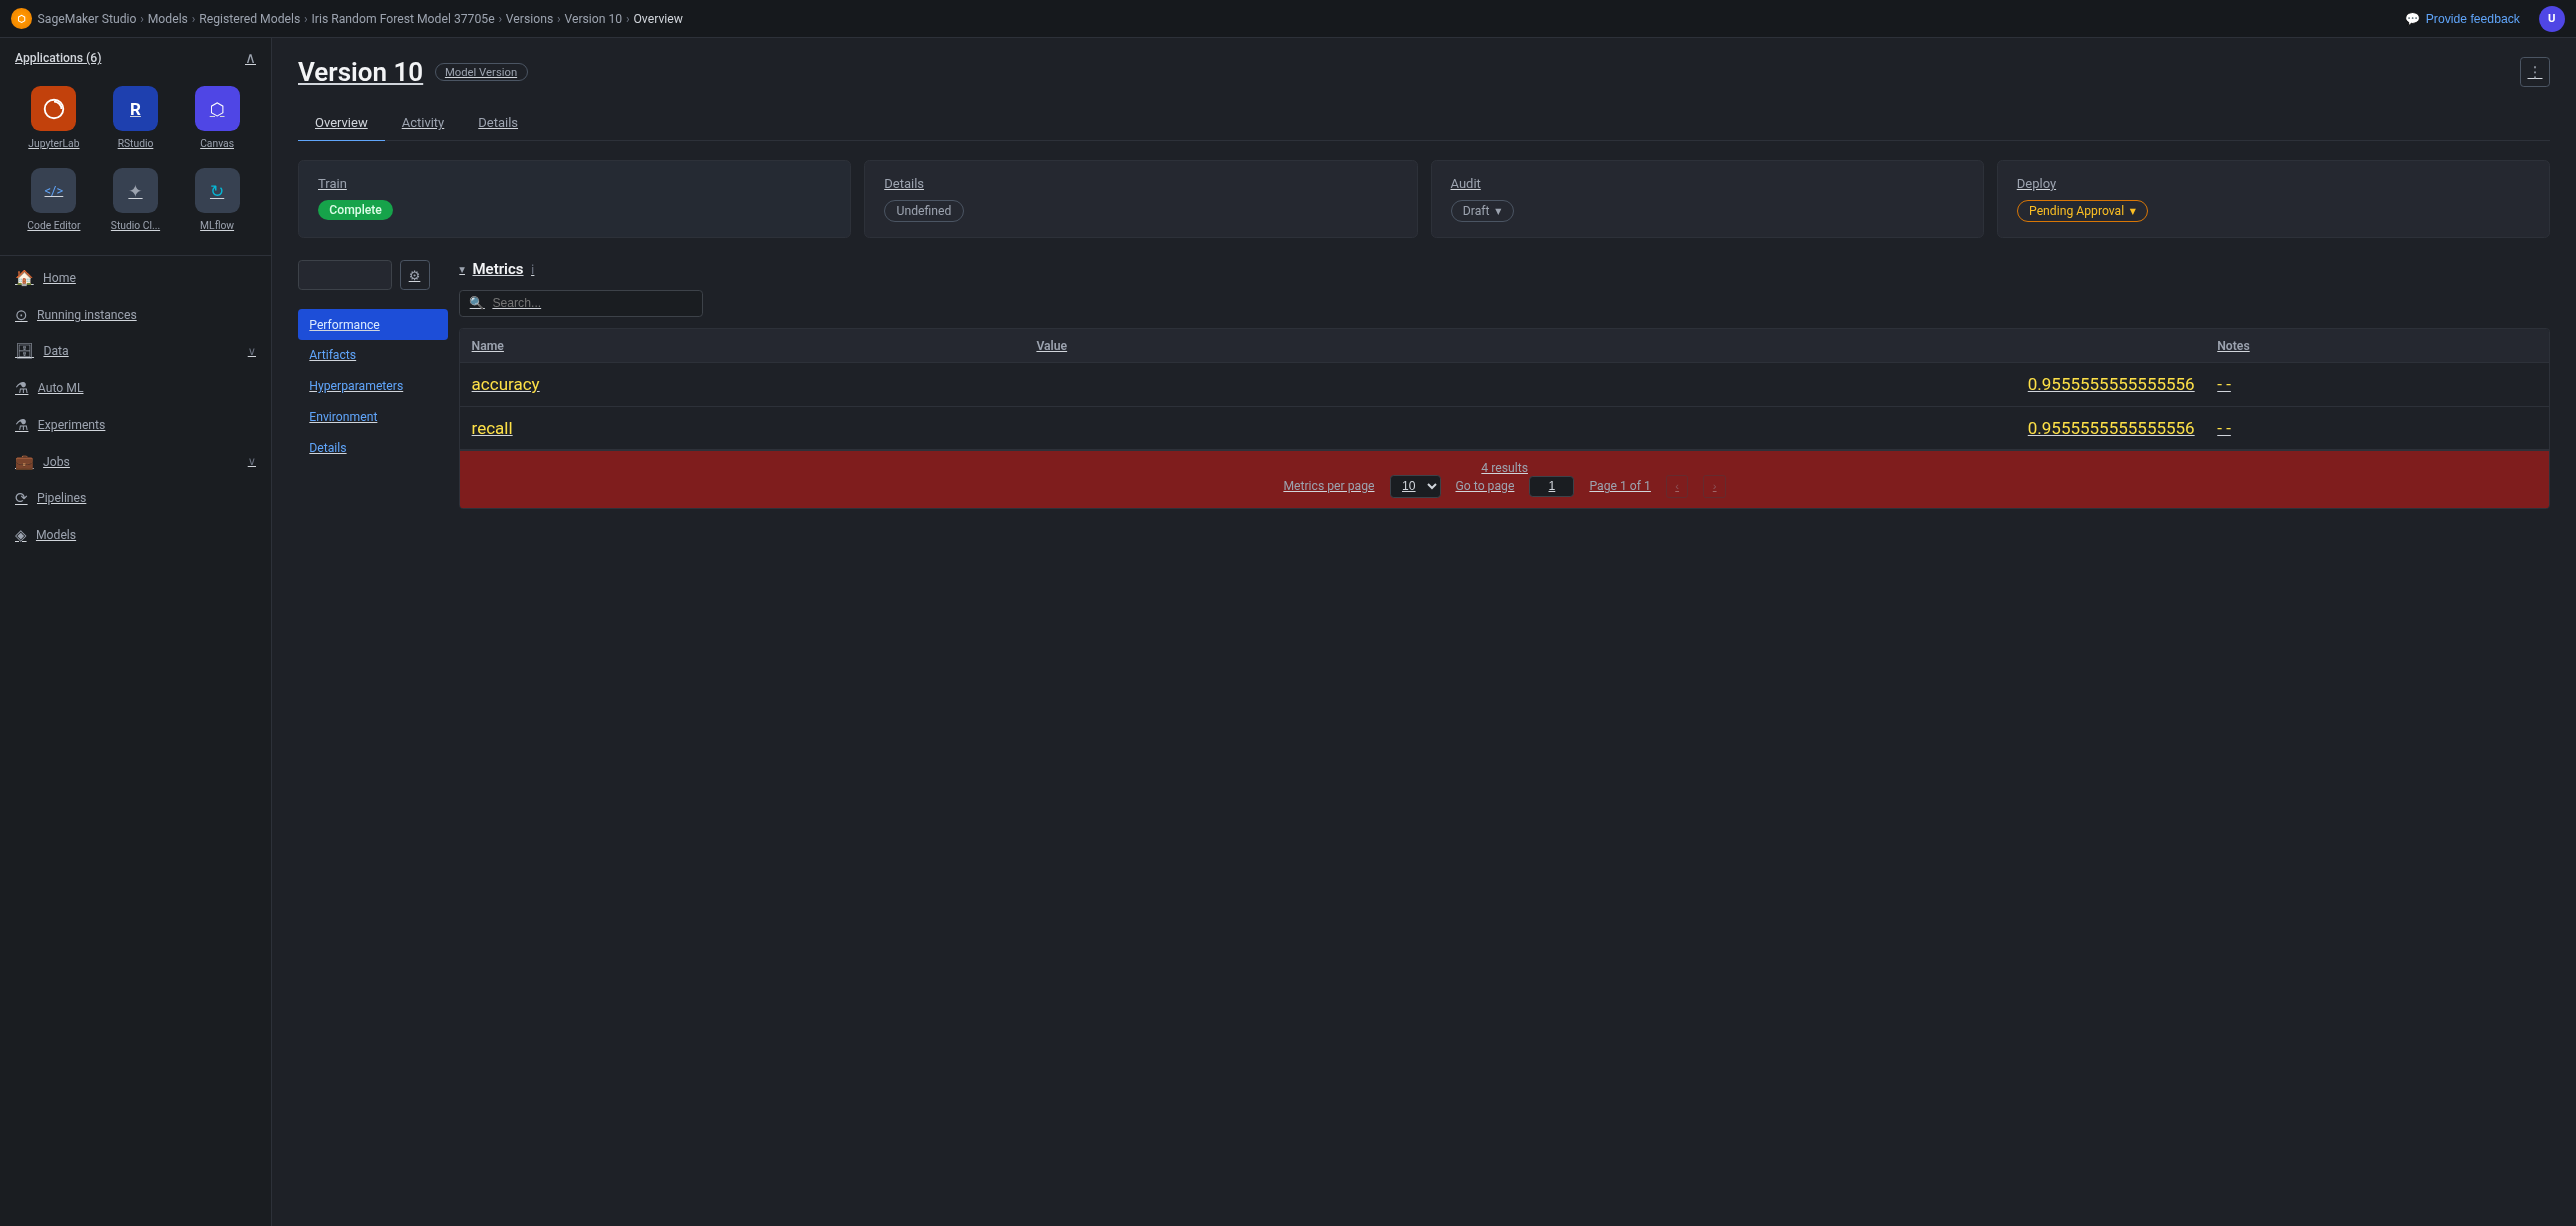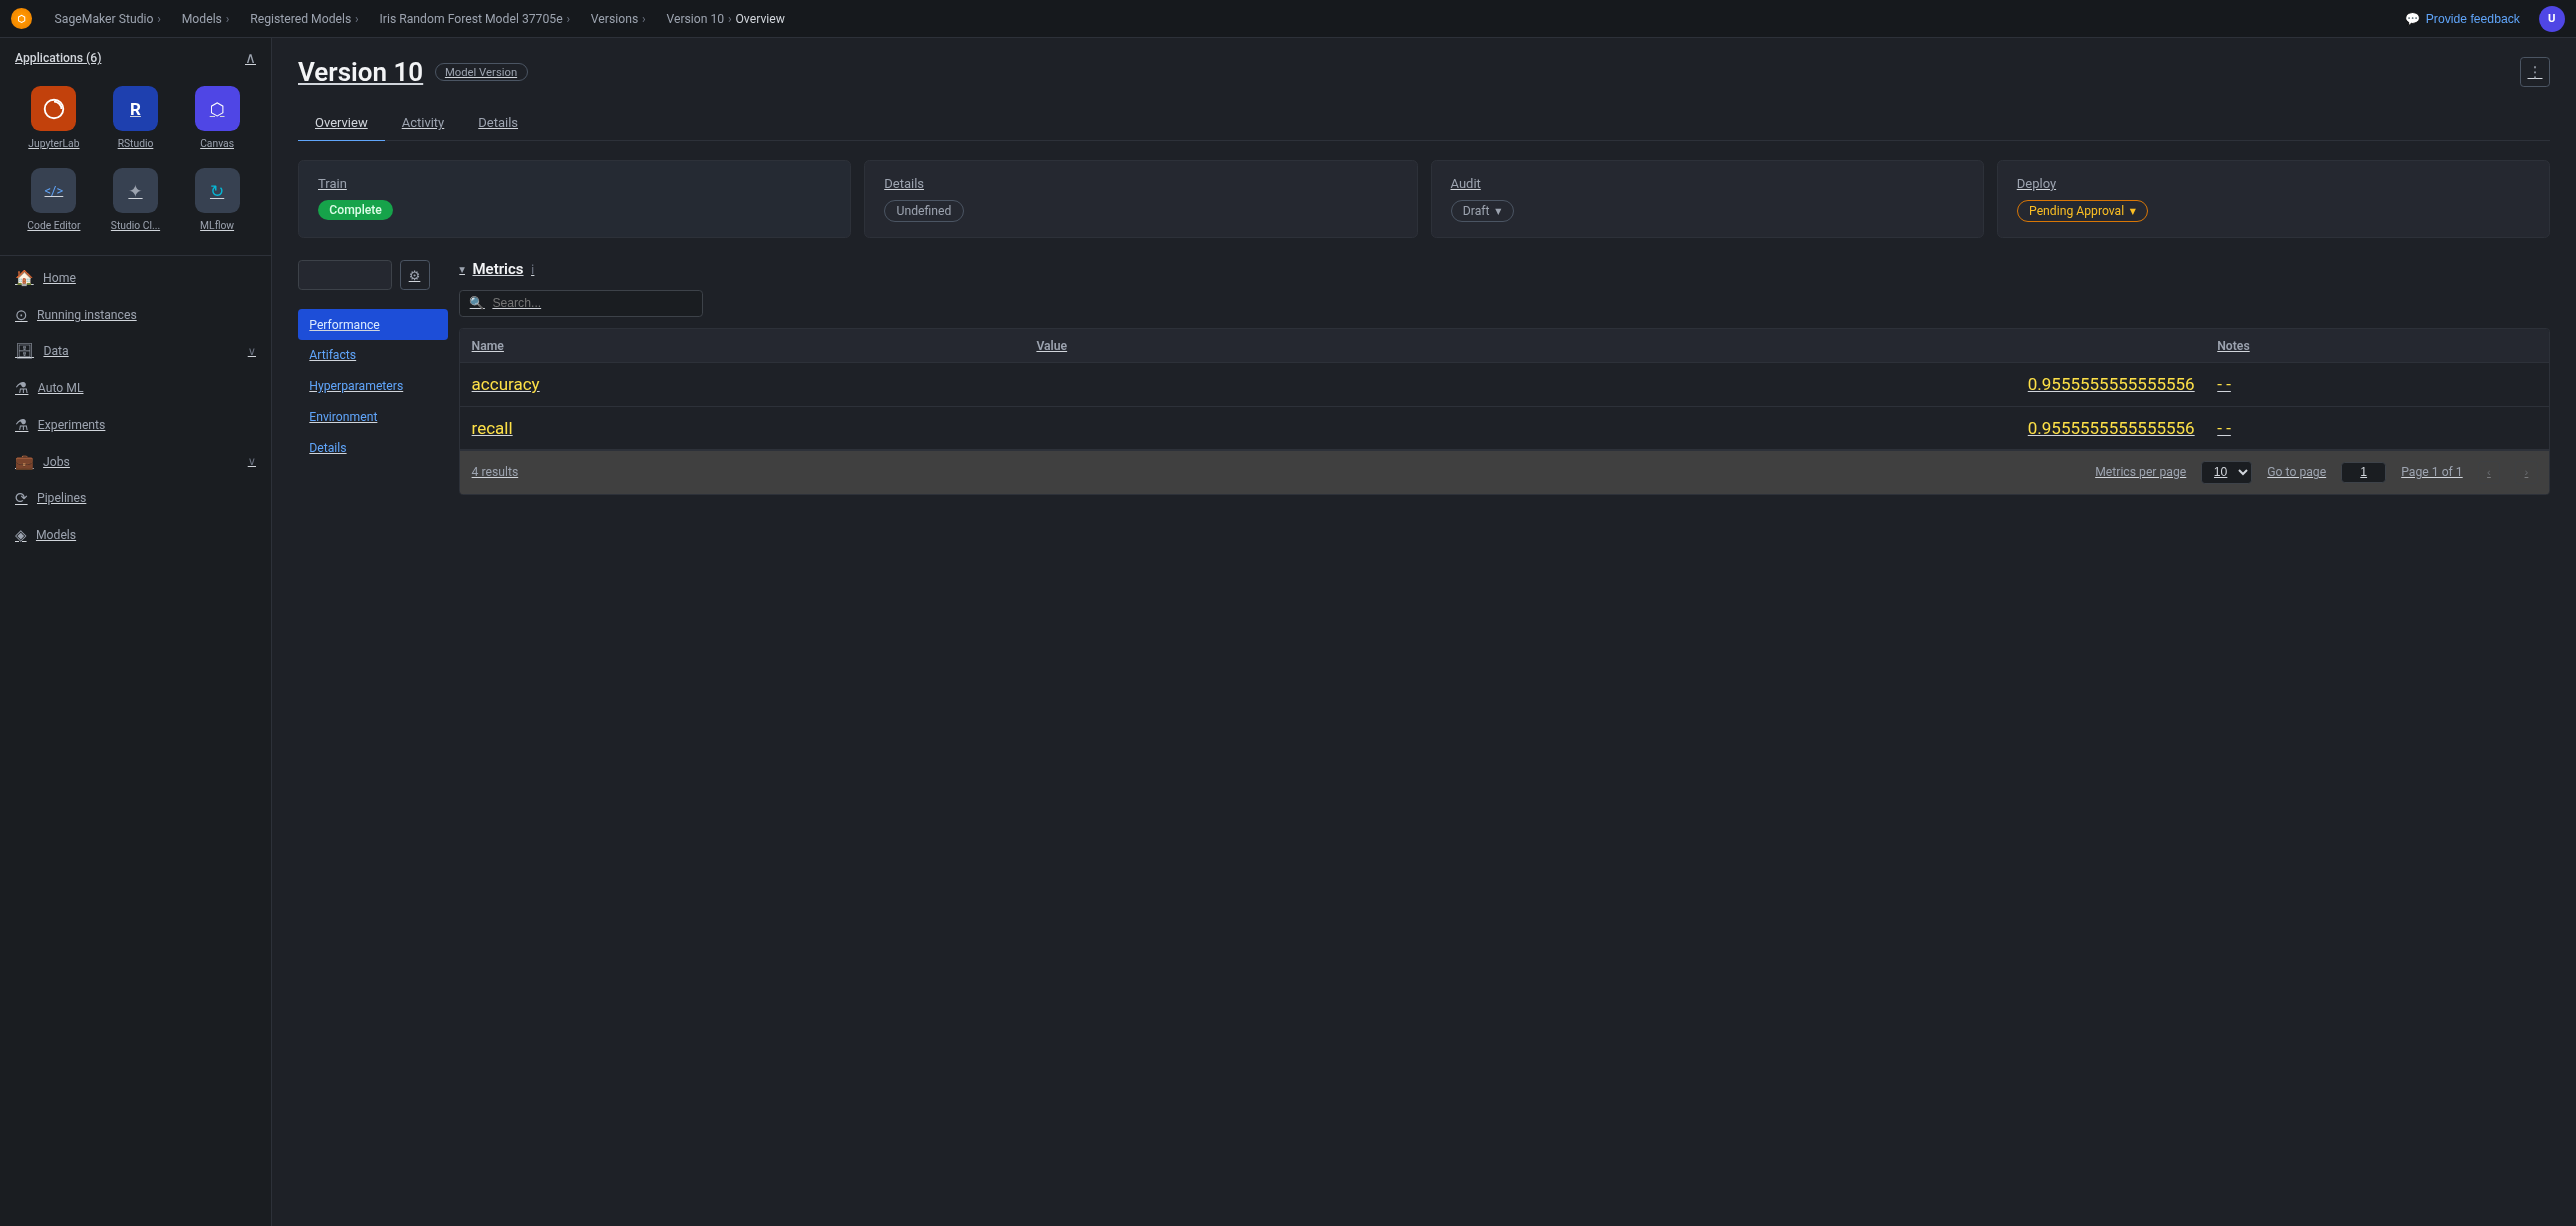--- a/index.html
+++ b/index.html
@@ -21,21 +21,21 @@
       background: radial-gradient(circle, #ff9500 30%, #e67e00 100%);
       border-radius: 50%;
       display: flex; align-items: center; justify-content: center;
       font-size: 9.4px; color: white; font-weight: bold;
       flex-shrink: 0;
     }
     .breadcrumb {
       display: flex; align-items: center; gap: 3.8px;
       font-size: 12.2px; color: #9ca3af;
     }
-    .breadcrumb a { color: #9ca3af; text-decoration: none; cursor: pointer; margin-left: 17px; }
+    .breadcrumb a { color: #9ca3af; text-decoration: none; cursor: pointer; }
     .breadcrumb-sep { color: #6b7280; }
     .breadcrumb-current { color: #d1d5db; }
     .top-nav-right {
       margin-left: auto;
       display: flex; align-items: center; gap: 11.3px;
     }
     .feedback-btn {
       display: flex; align-items: center; gap: 5.6px;
       background: transparent; border: none;
       color: #60a5fa; font-size: 12.2px; cursor: pointer;
@@ -196,21 +196,21 @@
       padding: 11.3px 11.3px; font-size: 17px; color: #fde047;
       border-bottom: 0.9px solid #2d3139;
     }
     .td-name { color: #d1d5db; font-weight: 400; }
     .td-value { color: #9ca3af; text-align: right; }
     .td-notes { color: #6b7280; }
 
     .table-footer {
       display: flex; align-items: center; justify-content: space-between;
       padding: 9.4px 11.3px; font-size: 12.2px; color: #9ca3af;
-      border-top: 0.9px solid #2d3139; background: #404040;
+      border-top: 0.9px solid #2d3139; background: #7f1d1d; flex-direction: column;
     }
     .table-footer-right { display: flex; align-items: center; gap: 15px; }
     .footer-select {
       background: #1a1d21; border: 0.9px solid #3d4249;
       color: #d1d5db; font-size: 12.2px; padding: 2.8px 7.5px;
       border-radius: 3.8px; cursor: pointer;
     }
     .goto-input {
       background: #1a1d21; border: 0.9px solid #3d4249;
       color: #d1d5db; font-size: 12.2px; padding: 2.8px 7.5px;

